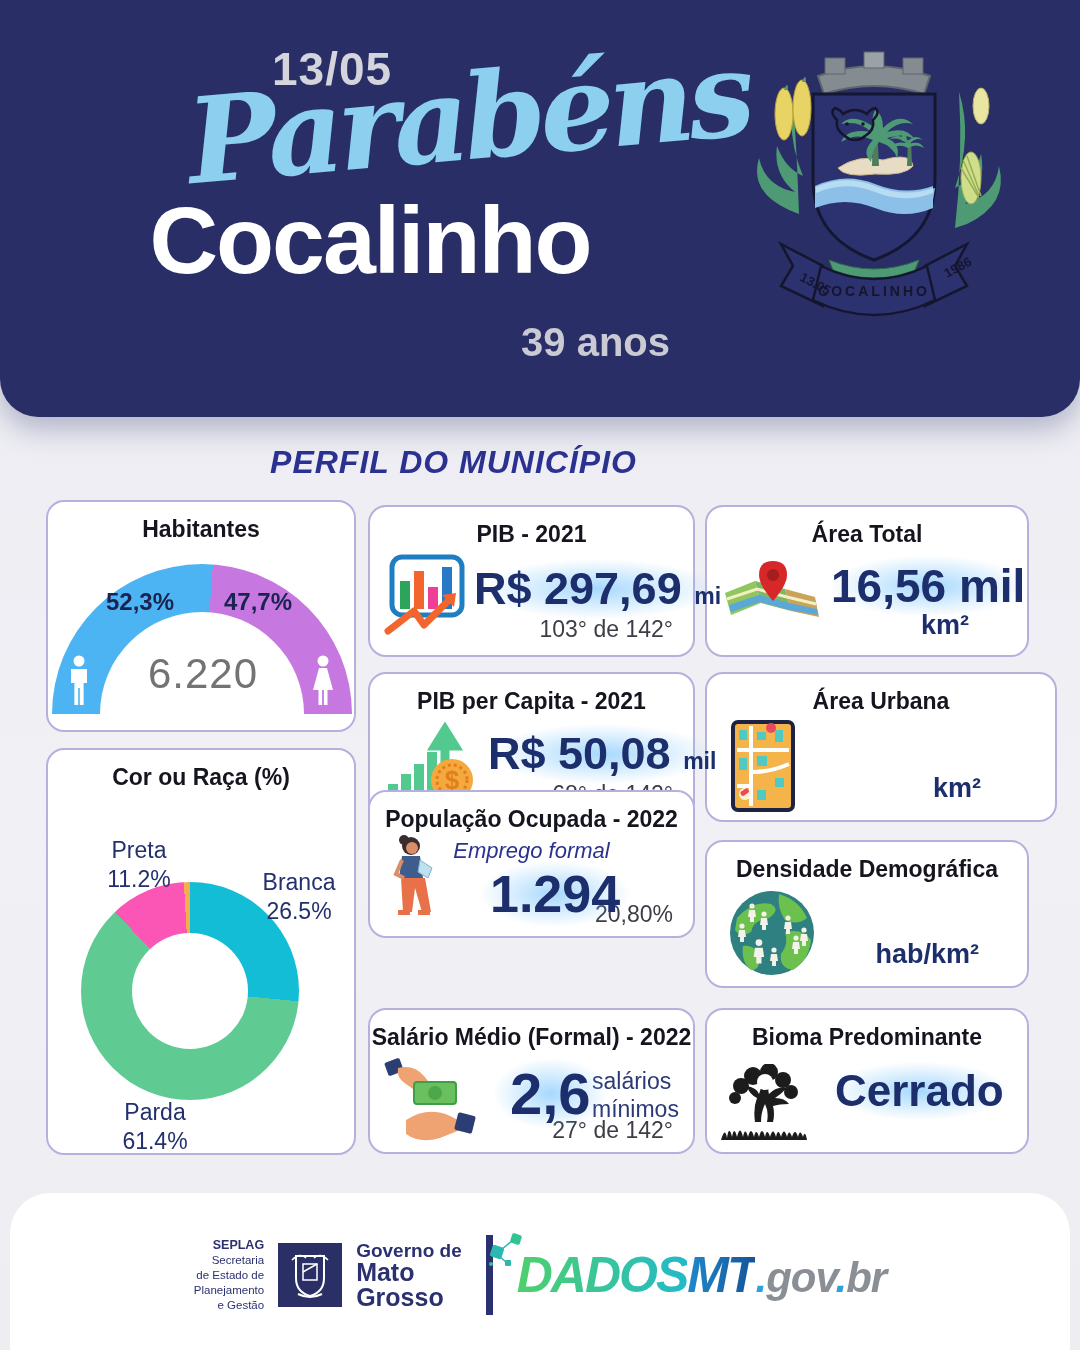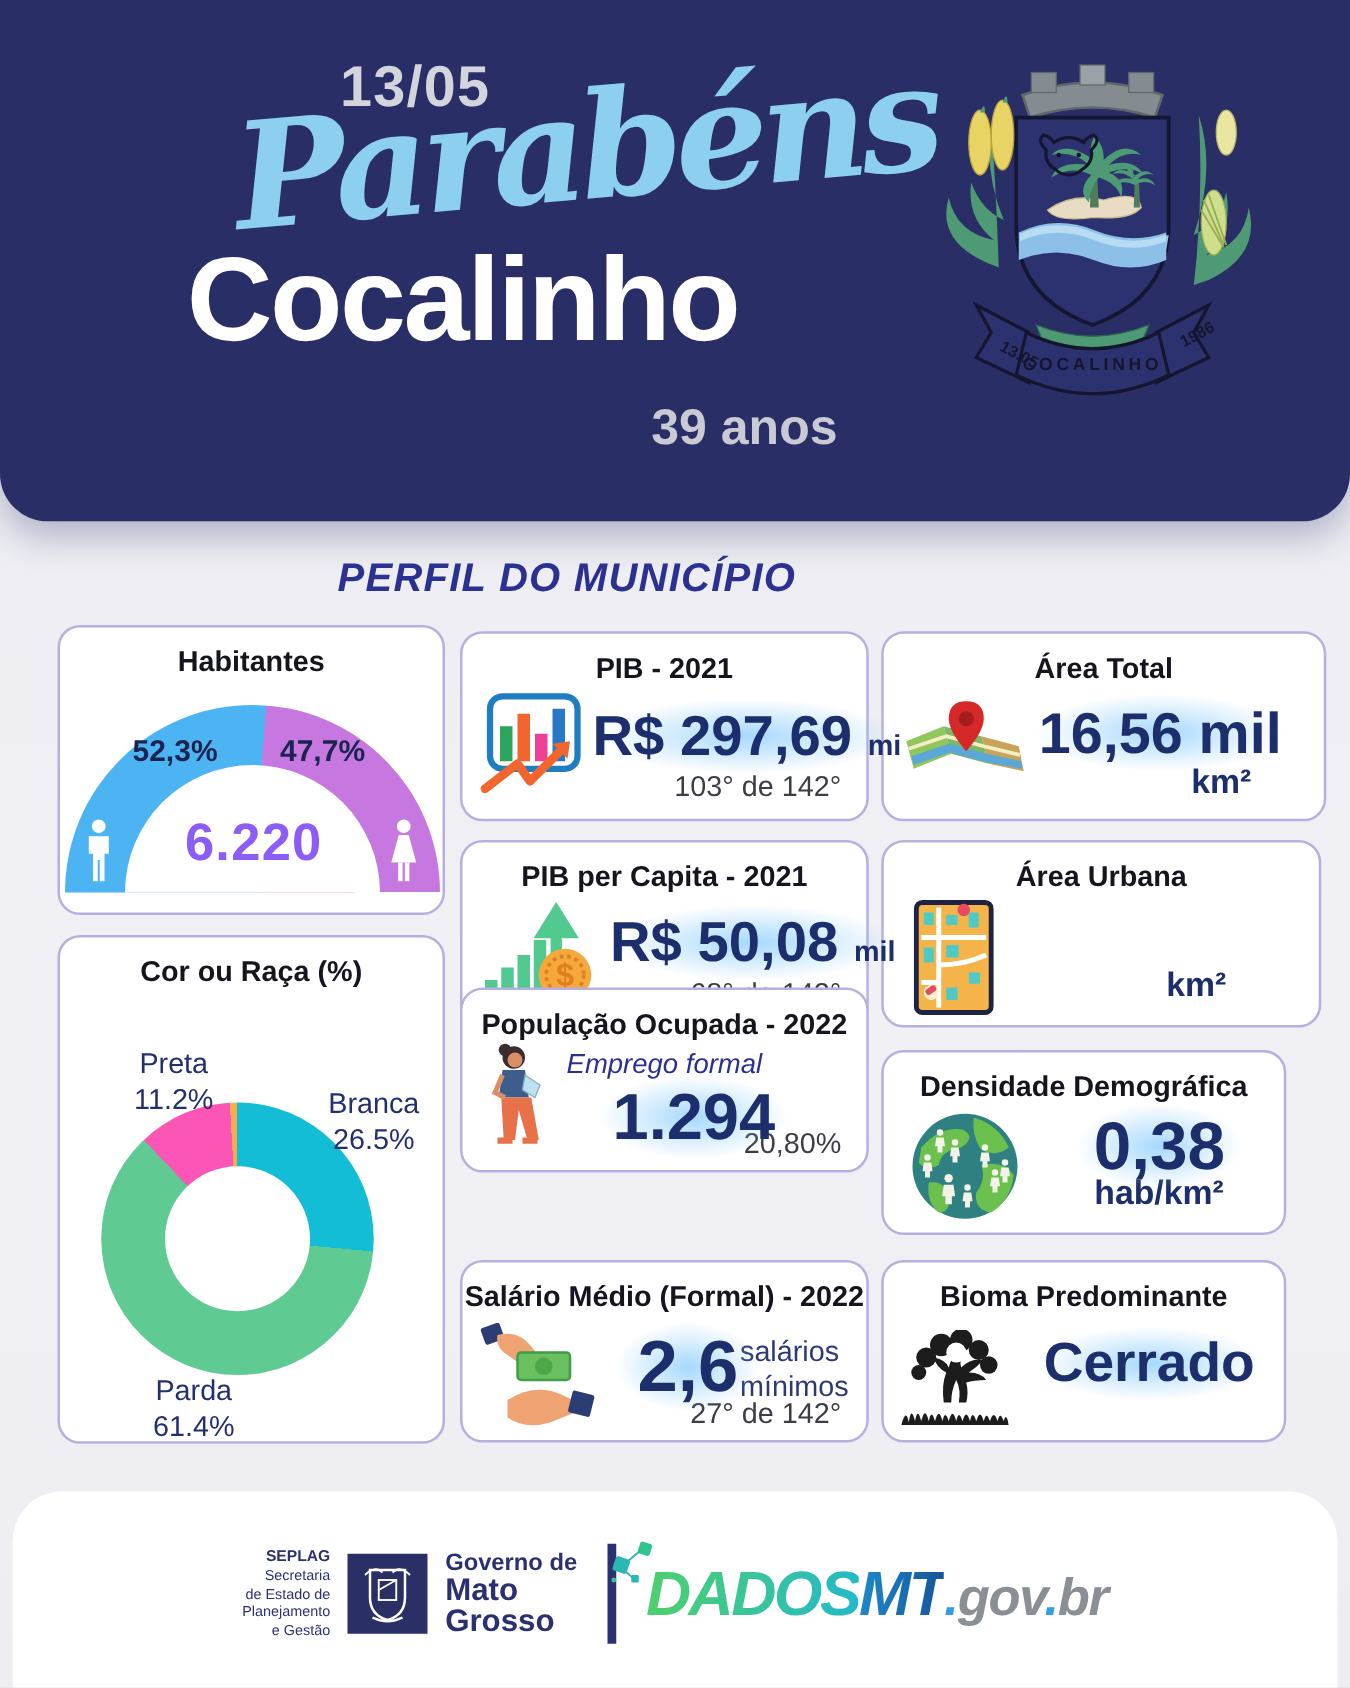--- a/index.html
+++ b/index.html
@@ -36,21 +36,21 @@
                   z-index:-1; }
   .rank { position:absolute; font-size:23px; color:#3c3d47; }
   .unit-small { font-size:23px; font-weight:700; color:#1c2e6b; }
 
   
   #card-hab { left:46px; top:500px; width:310px; height:232px; }
   .gauge-wrap { position:absolute; left:4px; top:62px; width:300px; height:150px; overflow:hidden; }
   .gauge { position:absolute; left:0; top:0; width:300px; height:300px; border-radius:50%; }
   .gauge-hole { position:absolute; left:48px; top:48px; width:204px; height:204px; border-radius:50%; background:#ffffff; }
   .gauge-total { position:absolute; left:0; top:148px; width:310px; text-align:center;
-                 font-size:42px; font-weight:700; color:#8b5cf6; letter-spacing:1px; }
+                 font-size:42px; font-weight:400; color:#737373; letter-spacing:1px; }
   .gauge-lbl { position:absolute; font-size:24px; font-weight:800; color:#1b2350; z-index:2; }
   .person-icon { position:absolute; z-index:2; }
 
   
   #card-race { left:46px; top:748px; width:310px; height:407px; }
   .donut { position:absolute; left:33px; top:132px; width:218px; height:218px; border-radius:50%; }
   .donut-hole { position:absolute; left:84px; top:183px; width:116px; height:116px; border-radius:50%; background:#ffffff; }
   .donut-lbl { position:absolute; text-align:center; font-size:23px; color:#23306e; line-height:1.25; }
 
   
@@ -235,21 +235,21 @@
       <path d="M22 62 q22 -14 44 -4 l12 6 q4 4 -2 8 l-20 8 q-20 6 -34 -4 z" fill="#f0a372"></path>
       <rect x="72" y="56" width="18" height="18" rx="2" fill="#2b3e73" transform="rotate(14 81 65)"></rect>
     </svg>
     <div class="stat-value value glow" style="left:128px; top:50px; font-size:58px;margin-left:12px;">2,6</div>
     <div style="position:absolute; left:222px; top:58px; font-size:23px; color:#2b3a77; line-height:1.2;">
       <span>salários</span><br><span>mínimos</span>
     </div>
     <div class="rank" style="right:20px; bottom:8px;">27° de 142°</div>
   </div>
 
-  <div class="card" style="left:705px; top:505px; width:356px; height:152px;">
+  <div class="card" style="left:705px; top:505px; width:324px; height:152px;">
     <div class="card-title">Área Total</div>
     <svg class="stat-icon" style="top:52px;" width="100" height="80" viewBox="0 0 100 80">
       <path d="M4 34 L34 22 L40 44 L10 56 z" fill="#8fc65e"></path>
       <path d="M34 22 L64 30 L70 52 L40 44 z" fill="#7bb868"></path>
       <path d="M64 30 L94 38 L98 58 L70 52 z" fill="#c8a35a"></path>
       <path d="M8 46 L38 36 L68 44 L96 50 L97 56 L69 51 L39 43 L10 53 z" fill="#5aa7d8"></path>
       <path d="M6 40 L36 30 L66 38 L95 45" stroke="#f5efc0" stroke-width="3" fill="none"></path>
       <path d="M52 2 q14 0 14 14 q0 10 -14 26 q-14 -16 -14 -26 q0 -14 14 -14 z" fill="#d62828"></path>
       <circle cx="52" cy="16" r="6" fill="#a51d1d"></circle>
     </svg>
@@ -312,21 +312,20 @@
         <g transform="translate(66,48)">
             <circle cx="3" cy="2" r="2.6"></circle>
             <path d="M0 6 h6 l1 7 h-2 l0 5 h-4 l0 -5 h-2 z"></path>
           </g>
         <g transform="translate(74,40)">
             <circle cx="3" cy="2" r="2.6"></circle>
             <path d="M0 6 h6 l1 7 h-2 l0 5 h-4 l0 -5 h-2 z"></path>
           </g>
       </g>
     </svg>
-    <div class="stat-value value glow" style="left:168px; top:44px; font-size:54px;">0,38</div>
     <div style="position:absolute; right:48px; bottom:16px; font-size:27px; font-weight:800; color:#1c2e6b;">hab/km²</div>
   </div>
 
   <div class="card" style="left:705px; top:1008px; width:324px; height:146px;">
     <div class="card-title">Bioma Predominante</div>
     <svg class="stat-icon" style="left:14px; top:54px;" width="86" height="76" viewBox="0 0 86 76">
       <g fill="#1c1c1c">
         <path d="M34 58 q-2 -14 2 -24 q-8 -4 -10 -12 q10 2 12 8 q2 -10 12 -14 q-4 8 -2 14 q8 -8 18 -6 q-6 6 -12 10 q10 0 14 6 q-10 0 -16 2 q2 8 0 16 l-6 0 q2 -10 -2 -18 q-4 8 -4 18 z"></path>
         <circle cx="20" cy="22" r="8"></circle>
           <circle cx="32" cy="12" r="9"></circle>

